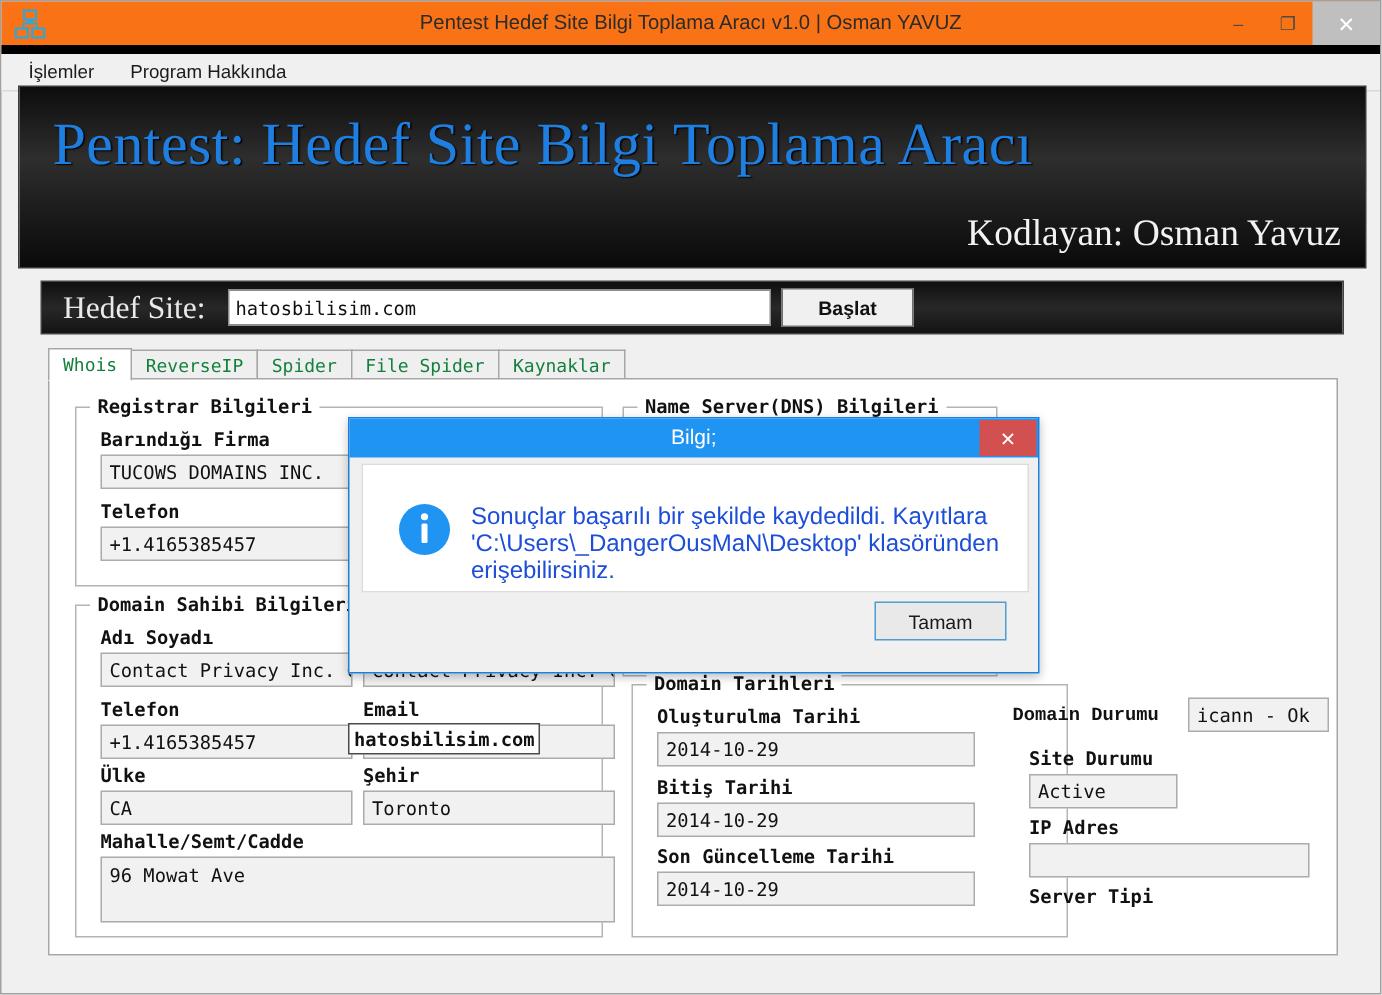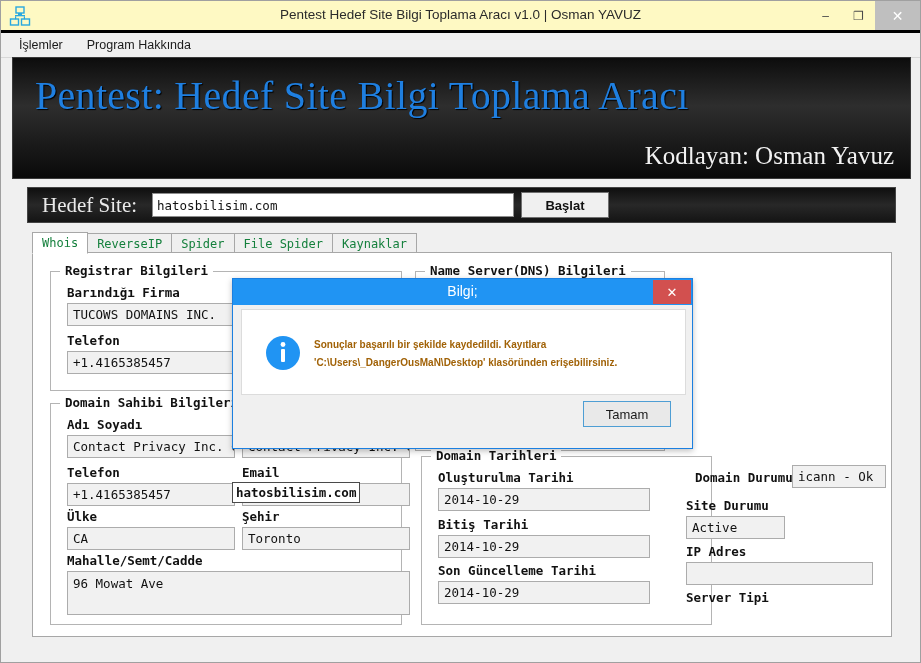--- a/index.html
+++ b/index.html
@@ -19,22 +19,22 @@
     width: 921px;
     height: 663px;
     background: #f0f0f0;
     border: 1px solid #a0a0a0;
     box-sizing: border-box;
   }
   
   .titlebar {
     position: relative;
     height: 29px;
-    background: #fef9c3;
-    border-bottom: 3px solid #000000;
+    background: #f97316;
+    border-bottom: 6px solid #000000;
   }
   .app-icon {
     position: absolute;
     left: 8px; top: 4px;
     width: 22px; height: 22px;
   }
   .title-text {
     position: absolute;
     left: 0; right: 0; top: 6px;
     text-align: center;
@@ -305,25 +305,24 @@
   }
   .dlg-icon {
     position: absolute;
     left: 23px; top: 25px;
     width: 36px; height: 36px;
   }
   .dlg-msg {
     position: absolute;
     left: 72px; top: 26px;
     width: 360px;
-    font-size: 10px;
-    color: #a16207;
+    font-size: 16px;
+    color: #1d4ed8;
     line-height: 18px;
     font-family: "Liberation Sans", sans-serif;
-    font-weight: bold;
   }
   .dlg-footer {
     position: absolute;
     left: 8px; right: 8px; top: 117px;
     height: 45px;
   }
   .dlg-ok {
     position: absolute;
     right: 13px; top: 5px;
     width: 88px;
@@ -432,21 +431,21 @@
       <span class="group-title">Domain Tarihleri</span>
       <span class="fld-label" style="left:16px; top:13px;">Oluşturulma Tarihi</span>
       <div class="fld-box" style="left:16px; top:31px; width:212px; height:23px;">2014-10-29</div>
       <span class="fld-label" style="left:16px; top:60px;">Bitiş Tarihi</span>
       <div class="fld-box" style="left:16px; top:78px; width:212px; height:23px;">2014-10-29</div>
       <span class="fld-label" style="left:16px; top:106px;">Son Güncelleme Tarihi</span>
       <div class="fld-box" style="left:16px; top:124px; width:212px; height:23px;">2014-10-29</div>
     </div>
 
     <div style="position:absolute; left:642px; top:205px; width:210px; height:167px;">
-      <span class="fld-label" style="left:20px; top:12px;">Domain Durumu</span>
+      <span class="fld-label" style="left:0; top:12px;font-family:Liberation Mono, monospace;">Domain Durumu</span>
       <div class="fld-box" style="left:117px; top:7px; width:94px; height:23px;">icann - Ok</div>
       <span class="fld-label" style="left:11px; top:40px;">Site Durumu</span>
       <div class="fld-box" style="left:11px; top:58px; width:99px; height:23px;">Active</div>
       <span class="fld-label" style="left:11px; top:86px;">IP Adres</span>
       <div class="fld-box" style="left:11px; top:104px; width:187px; height:23px;"></div>
       <span class="fld-label" style="left:11px; top:132px;">Server Tipi</span>
     </div>
 
   </div>
 

